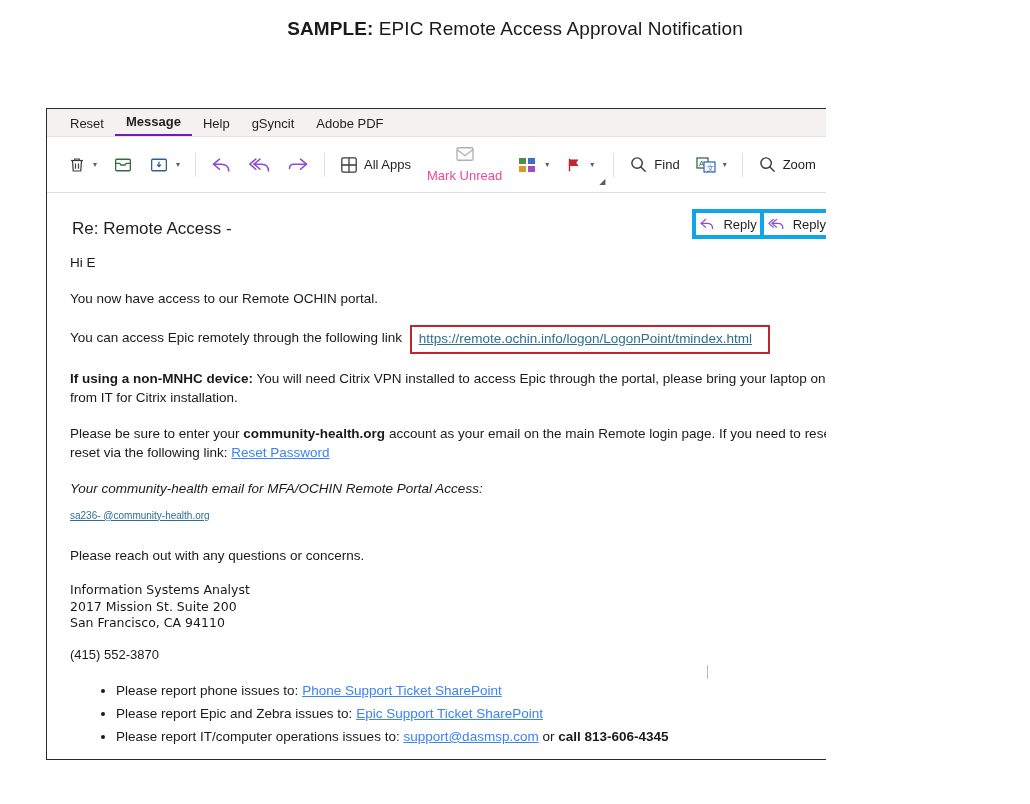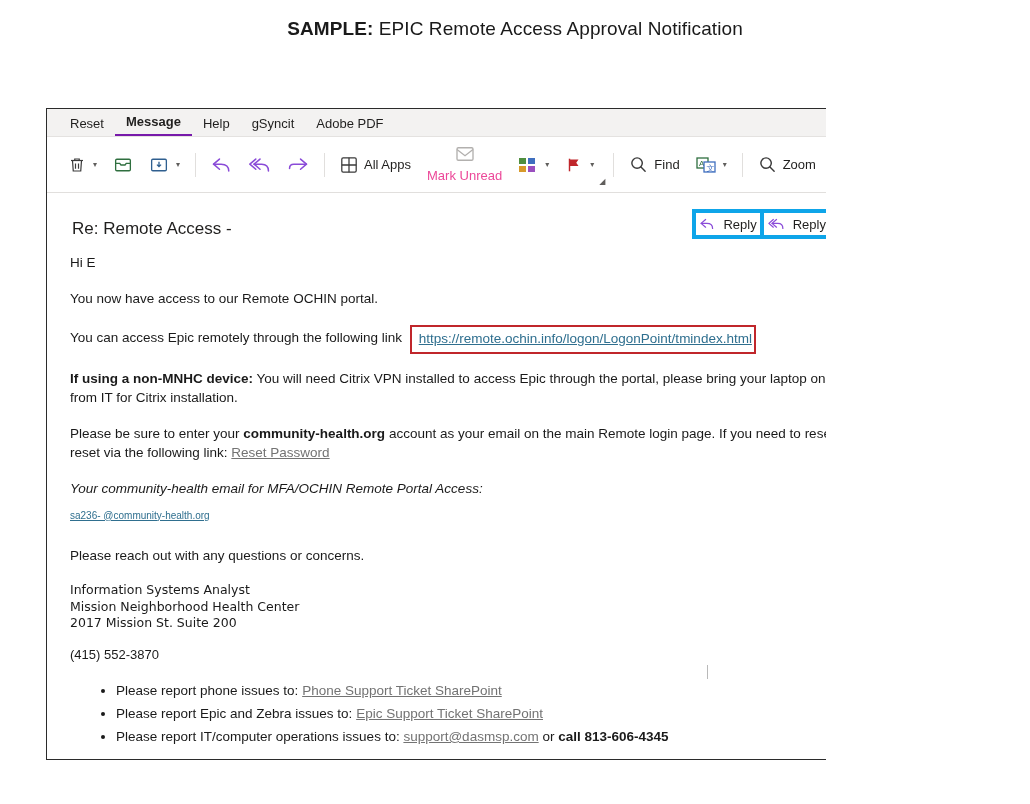--- a/index.html
+++ b/index.html
@@ -170,33 +170,33 @@
     margin-top: 14px;
     font-size: 13.5px;
     color: #1a1a1a;
     line-height: 1.45;
     padding-left: 1px;
   }
   .body-text p { margin: 0 0 16px 0; }
   .tight { margin-bottom: 6px !important; }
 
   a.link {
-    color: #737373;
+    color: #3b82f6;
   }
   a.linkblue {
     color: #2f6f8f;
     text-decoration: underline;
   }
   .bold { font-weight: bold; }
   .italic { font-style: italic; }
 
   .link-box {
     display: inline-block;
     border: 2px solid #c0262b;
-    padding: 2px 2px 3px 7px;
+    padding: 2px 16px 3px 7px;
     margin-left: 4px;
     position: relative;
     top: 1px;
   }
   .link-box a {
     color: #2f6f8f;
     text-decoration: underline;
     font-size: 13.5px;
   }
 
@@ -467,22 +467,22 @@
 
         <p class="italic tight">Your community-health email for MFA/OCHIN Remote Portal Access:</p>
         <p style="margin-bottom:22px;">
           <a class="email-line" href="#">sa236-            @community-health.org</a>
         </p>
 
         <p>Please reach out with any questions or concerns.</p>
 
         <div class="sig">
           <div>Information Systems Analyst</div>
-          <div>Mission Neighborhood Health Center</div>
           <div>2017 Mission St. Suite 200</div>
+          <div>San Francisco, CA 94110</div>
         </div>
 
         <p class="phone">(415) 552-3870</p>
 
         <ul class="bullets">
           <li>
             <span>Please report phone issues to: </span><a class="link" href="#">Phone Support Ticket SharePoint</a>
           </li>
           <li>
             <span>Please report Epic and Zebra issues to: </span><a class="link" href="#">Epic Support Ticket SharePoint</a>

